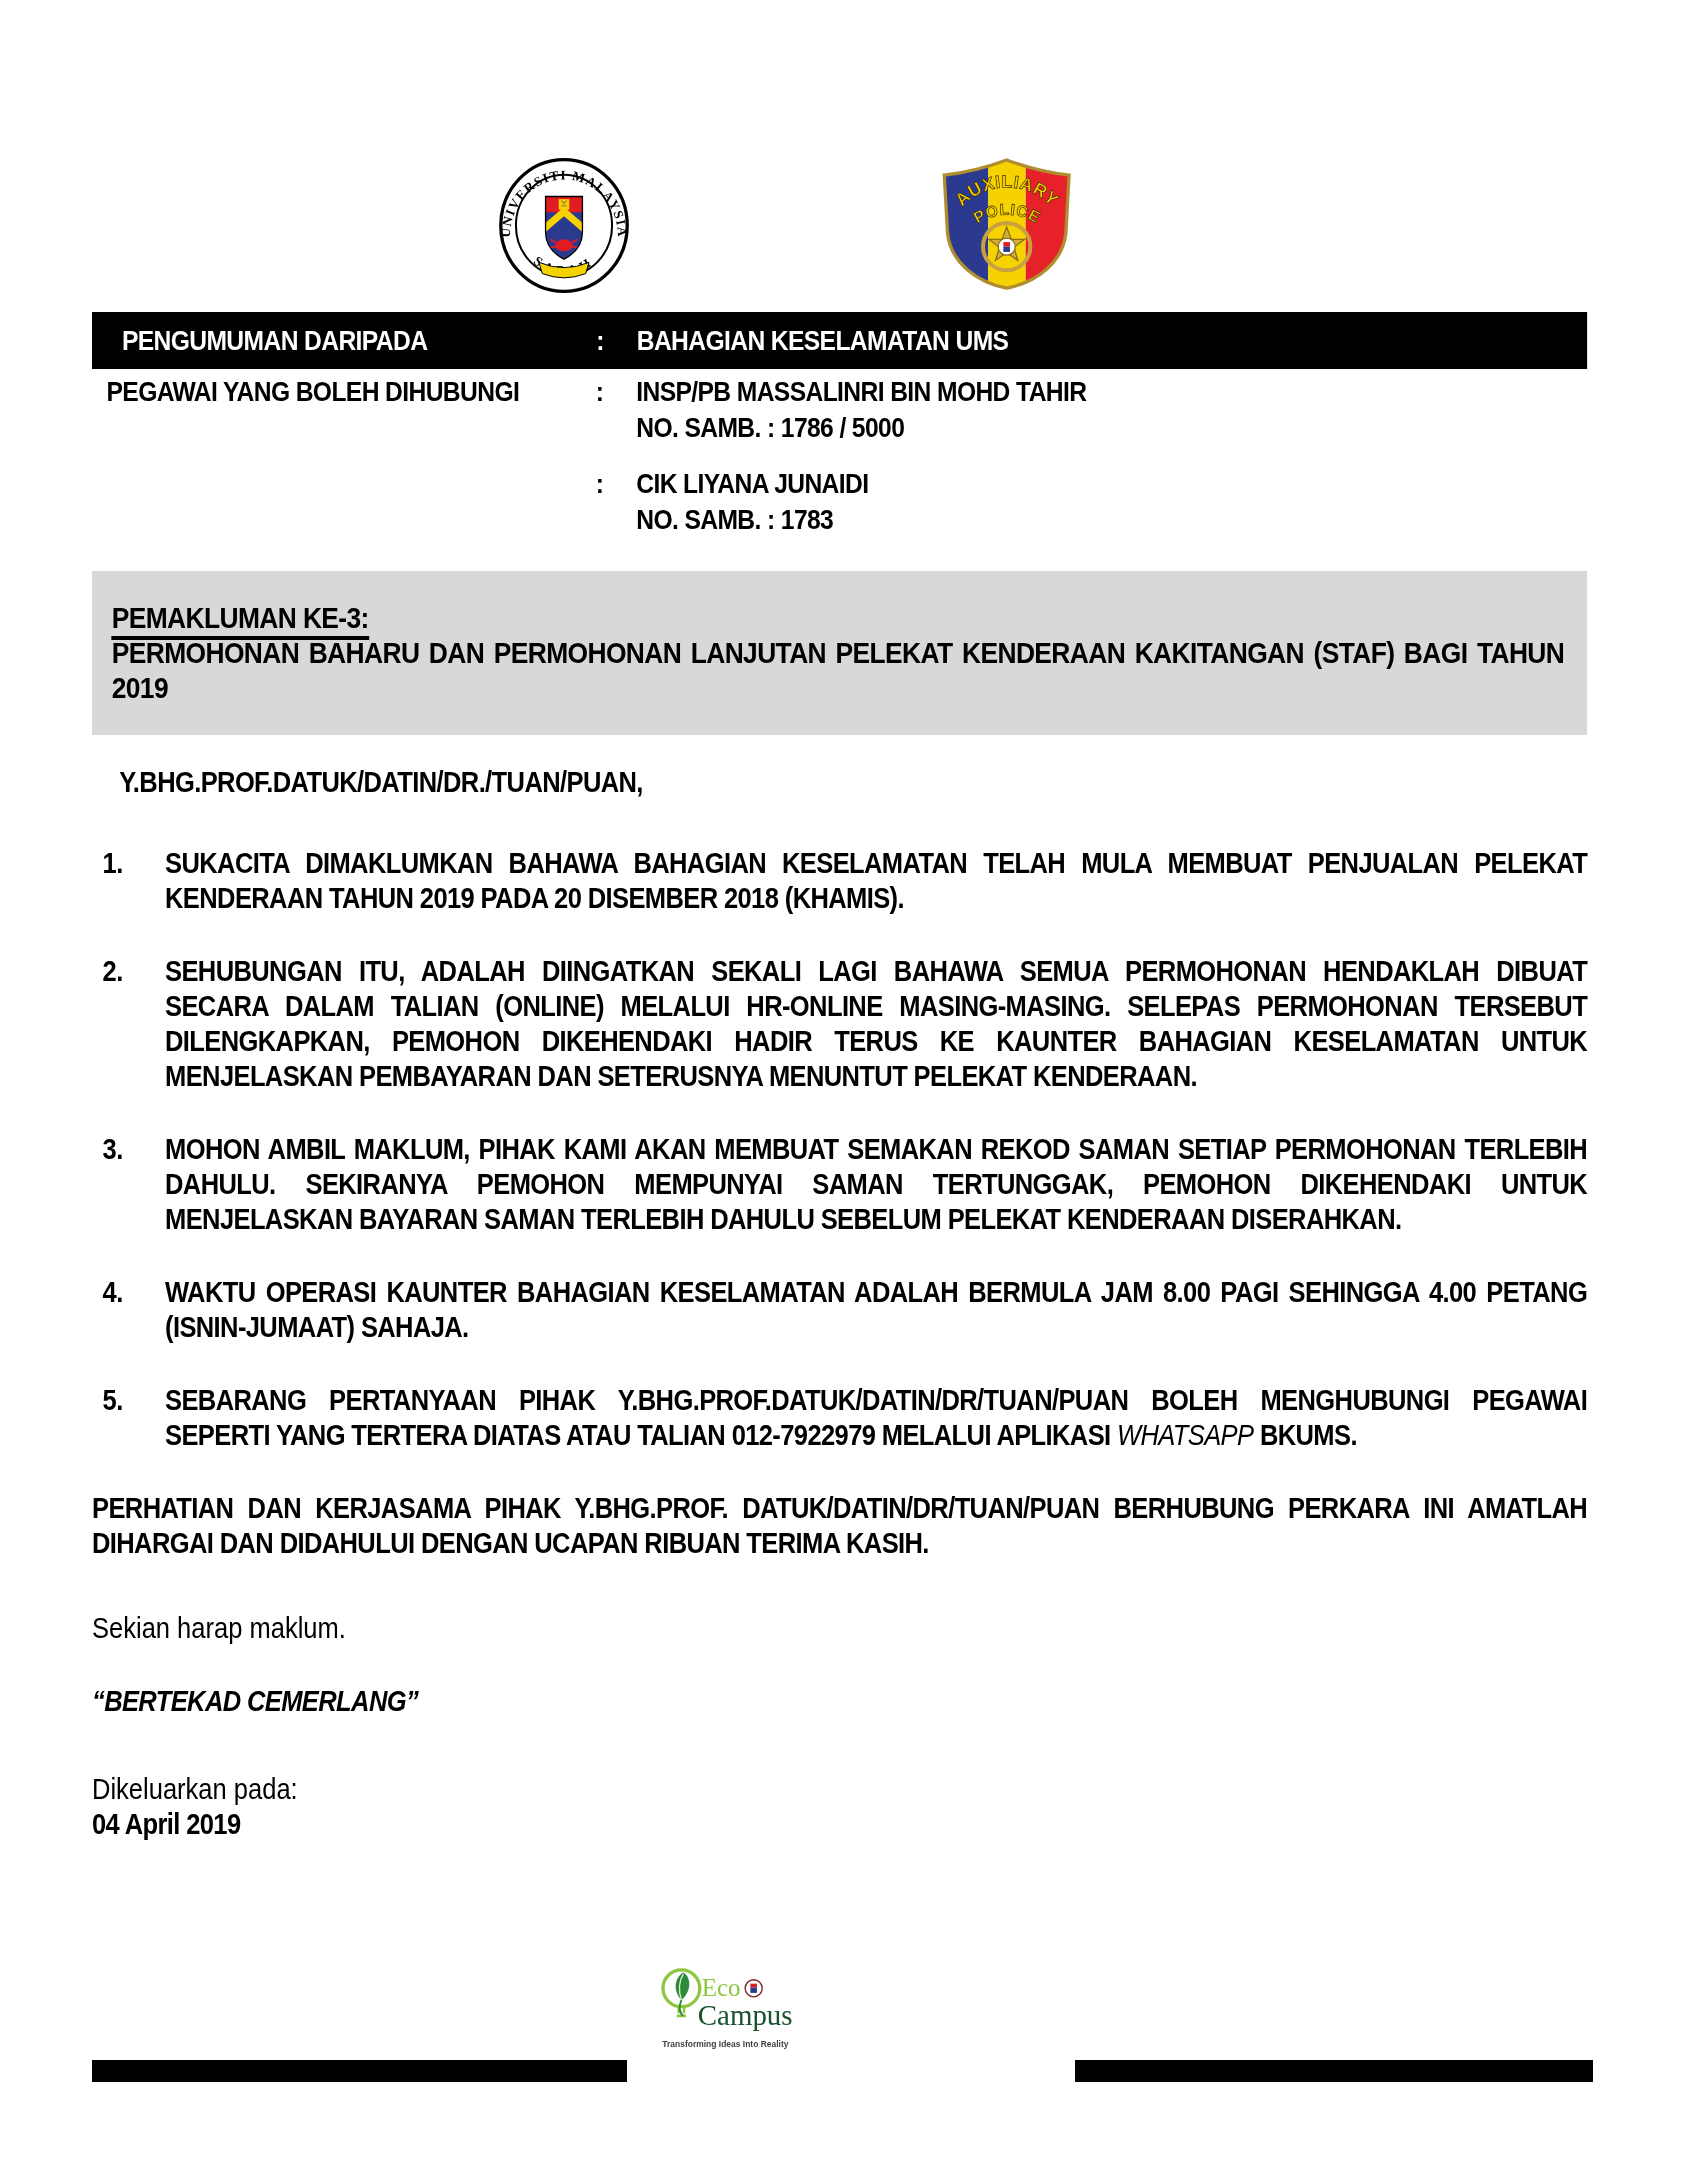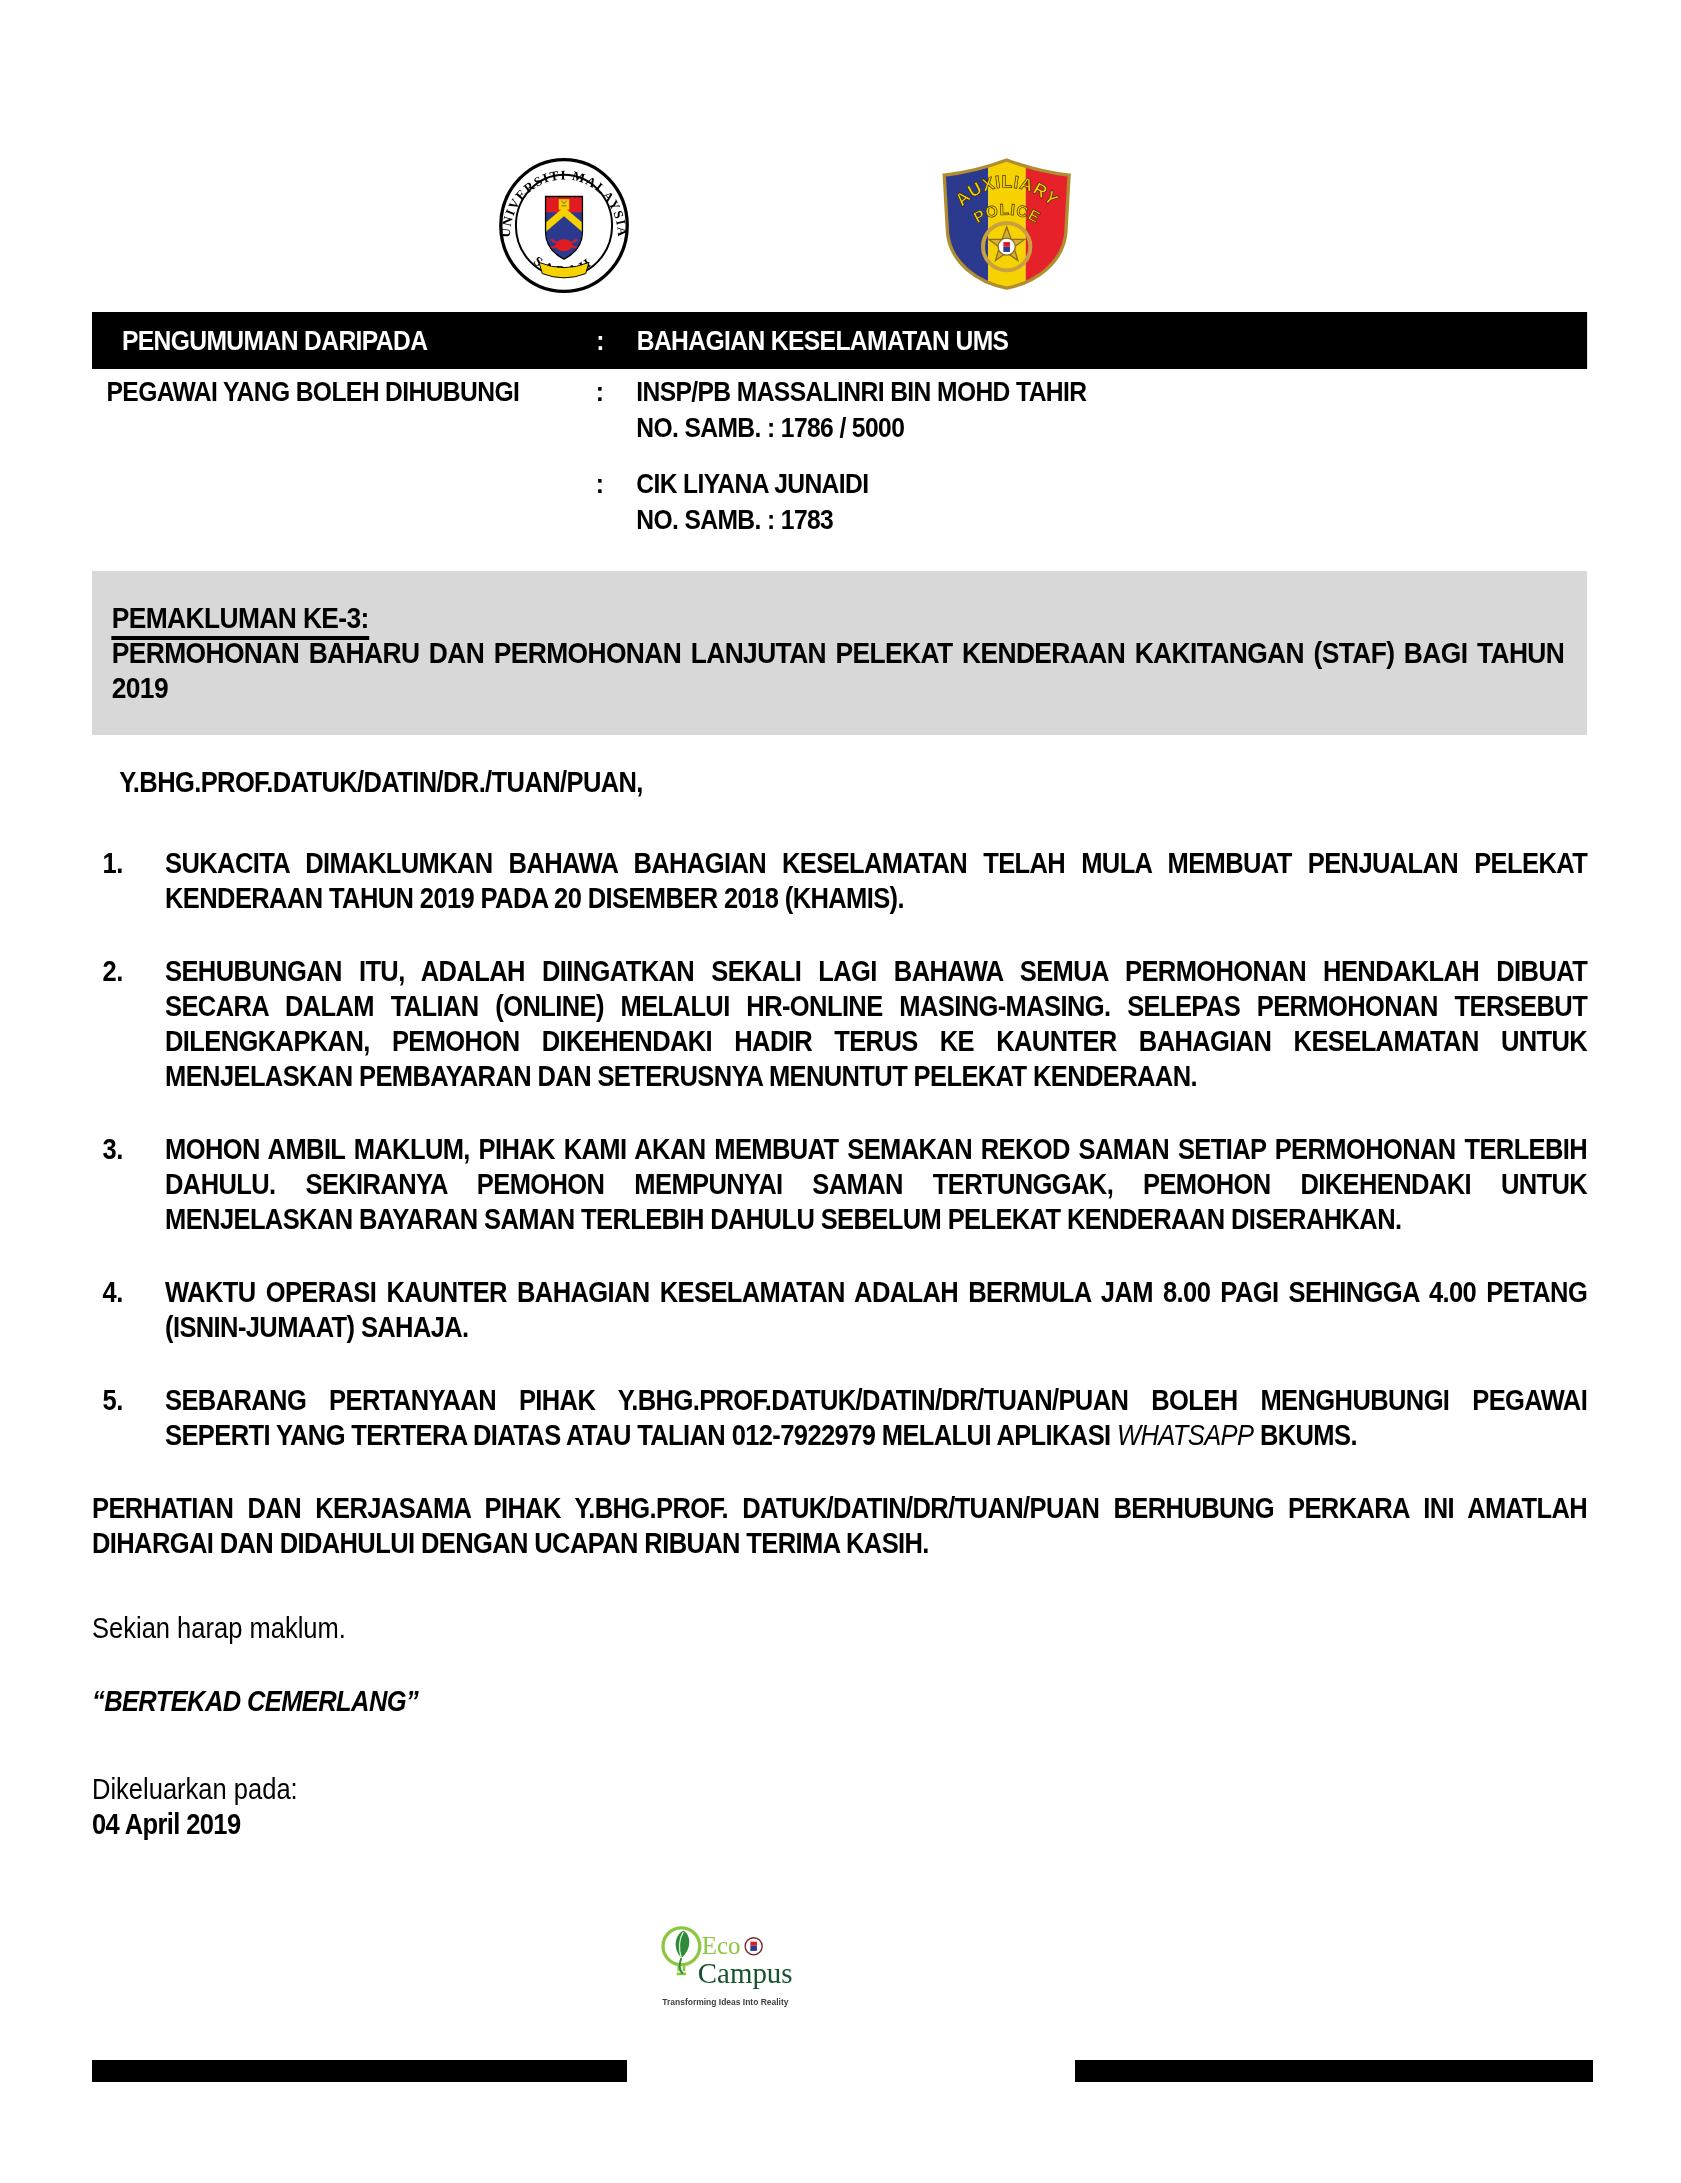--- a/index.html
+++ b/index.html
@@ -60,21 +60,21 @@
   .txt i { font-weight:400; font-style:italic; }
   .closing { text-align:justify; margin-bottom:50px; }
   .regards { font-weight:400; letter-spacing:0; margin-bottom:38px; }
   .motto { font-style:italic; margin-bottom:53px; }
   .issued-label { font-weight:400; letter-spacing:0; }
   .issued-date { }
 
   
   .fbar-left  { position:absolute; left:92px;  top:2060px; width:535px; height:22.4px; background:#000; }
   .fbar-right { position:absolute; left:1075px; top:2060px; width:518px; height:22.4px; background:#000; }
-  .eco { position:absolute; left:661px; top:1920px; }
+  .eco { position:absolute; left:661px; top:1962px; }
   .transf { position:absolute; left:801px; top:2016px; width:224px; }
   .t-line1 {
     color:#e31e25; font-size:25px; font-weight:400; white-space:nowrap; height:30px;
     transform:scaleX(0.85); transform-origin:0 50%;
   }
   .t-row { display:flex; align-items:flex-end; }
   .t-left { width:131px; flex:none; }
   .t-left-inner { width:191px; transform:scaleX(0.68); transform-origin:0 0; }
   .t-univ, .t-ind { color:#2b3087; font-size:26px; font-weight:700; line-height:26px; letter-spacing:0.7px; white-space:nowrap; }
   .t-div { height:4.6px; width:183px; margin:2px 0 2.6px 0; background:linear-gradient(90deg,#3a1a4e 0%, #8e1b2c 45%, #e31e25 100%); }

